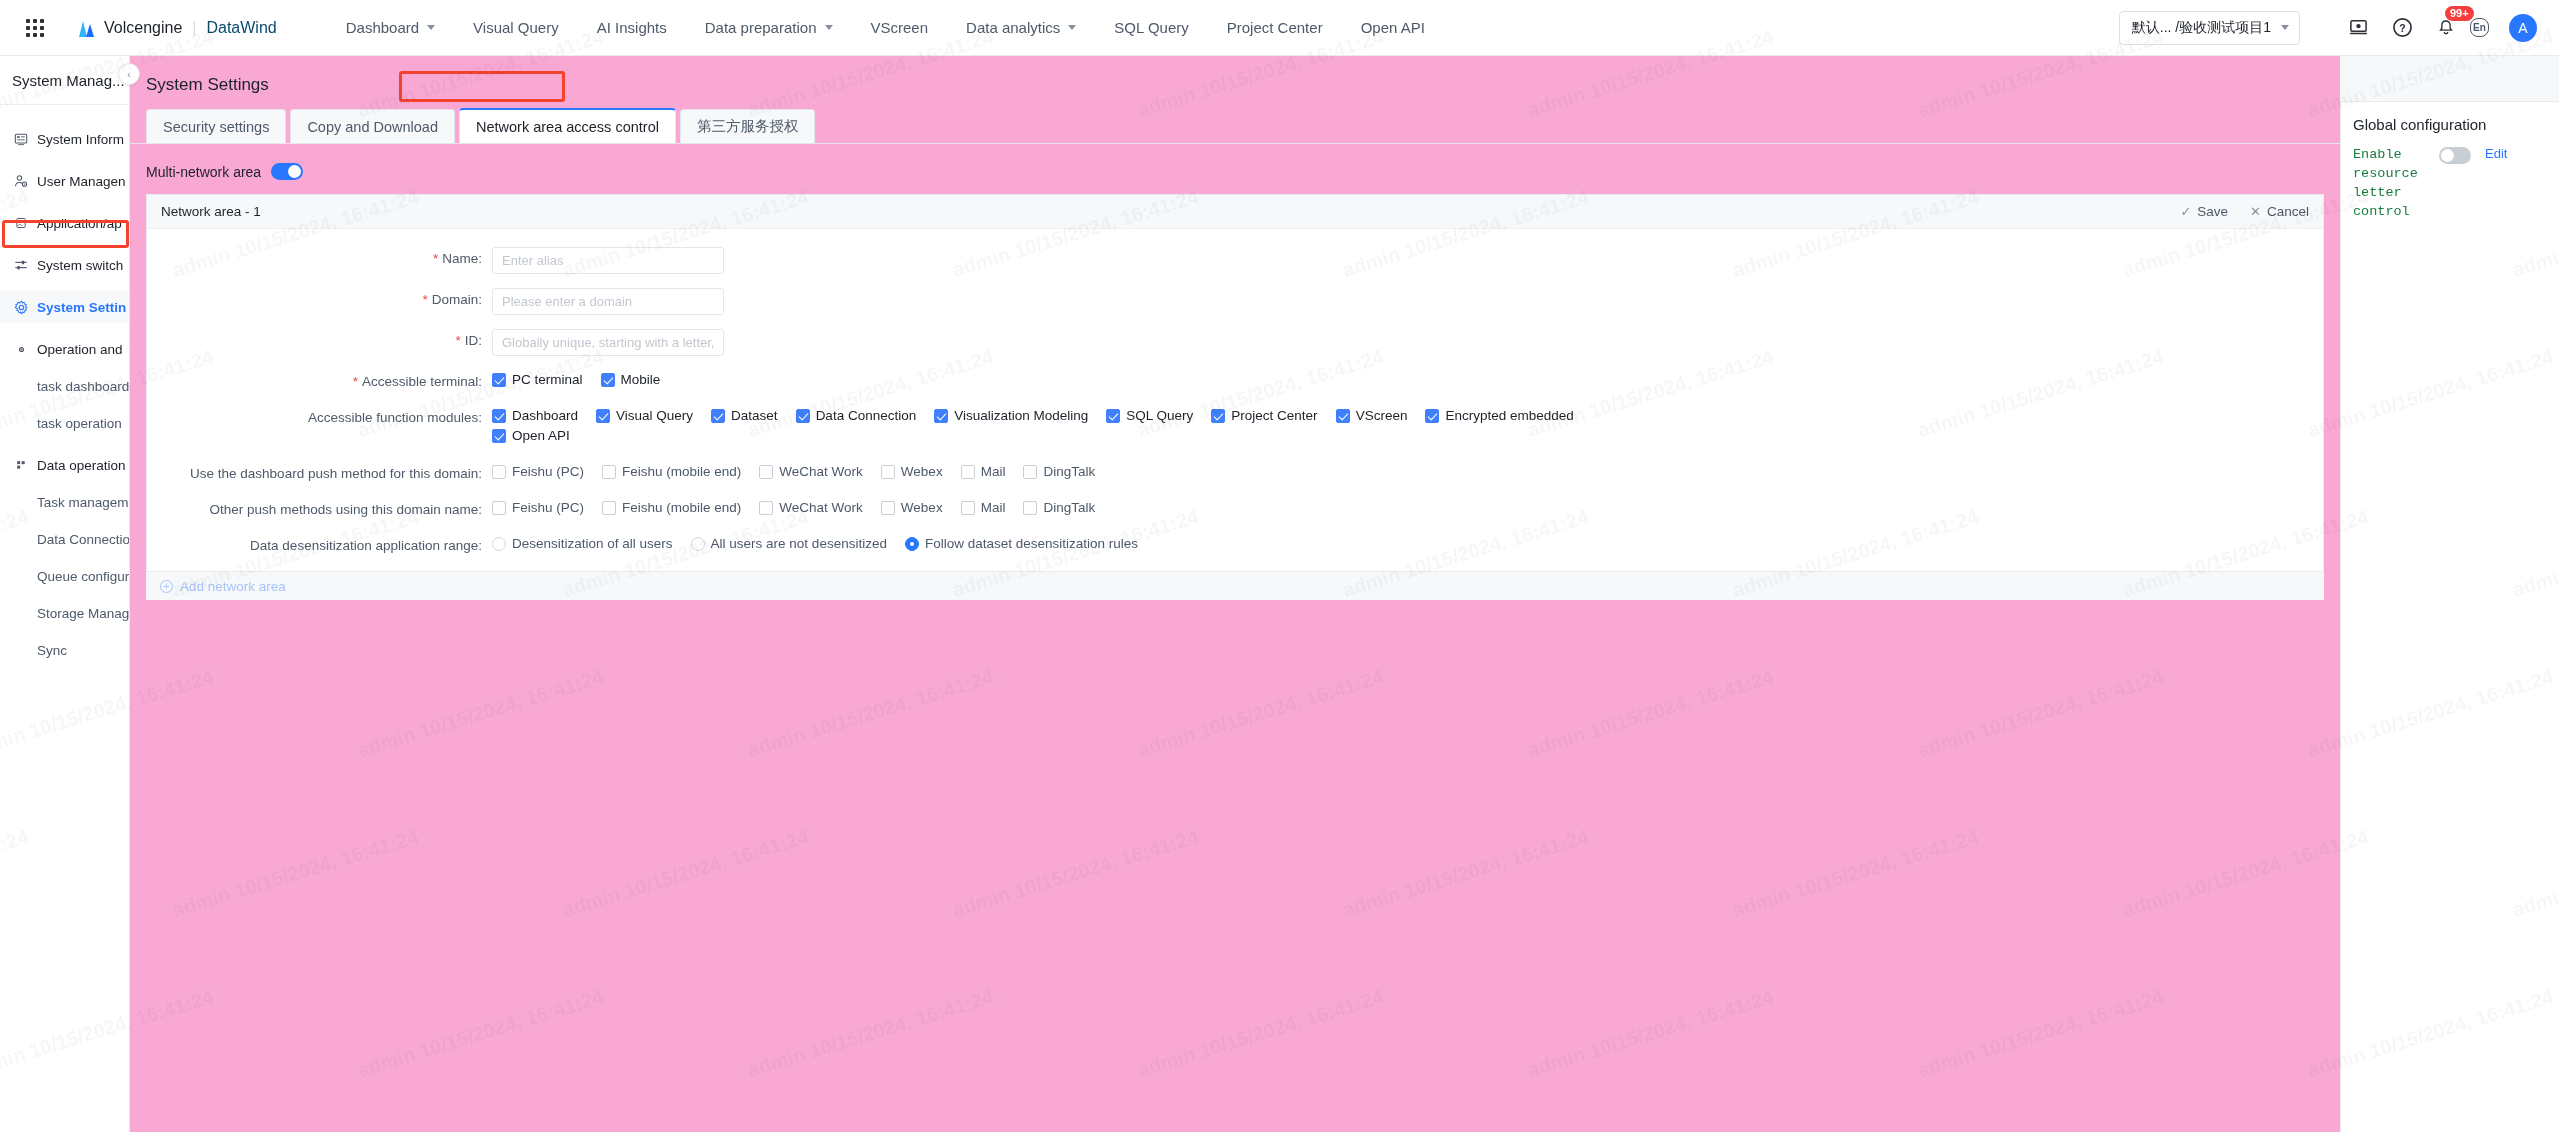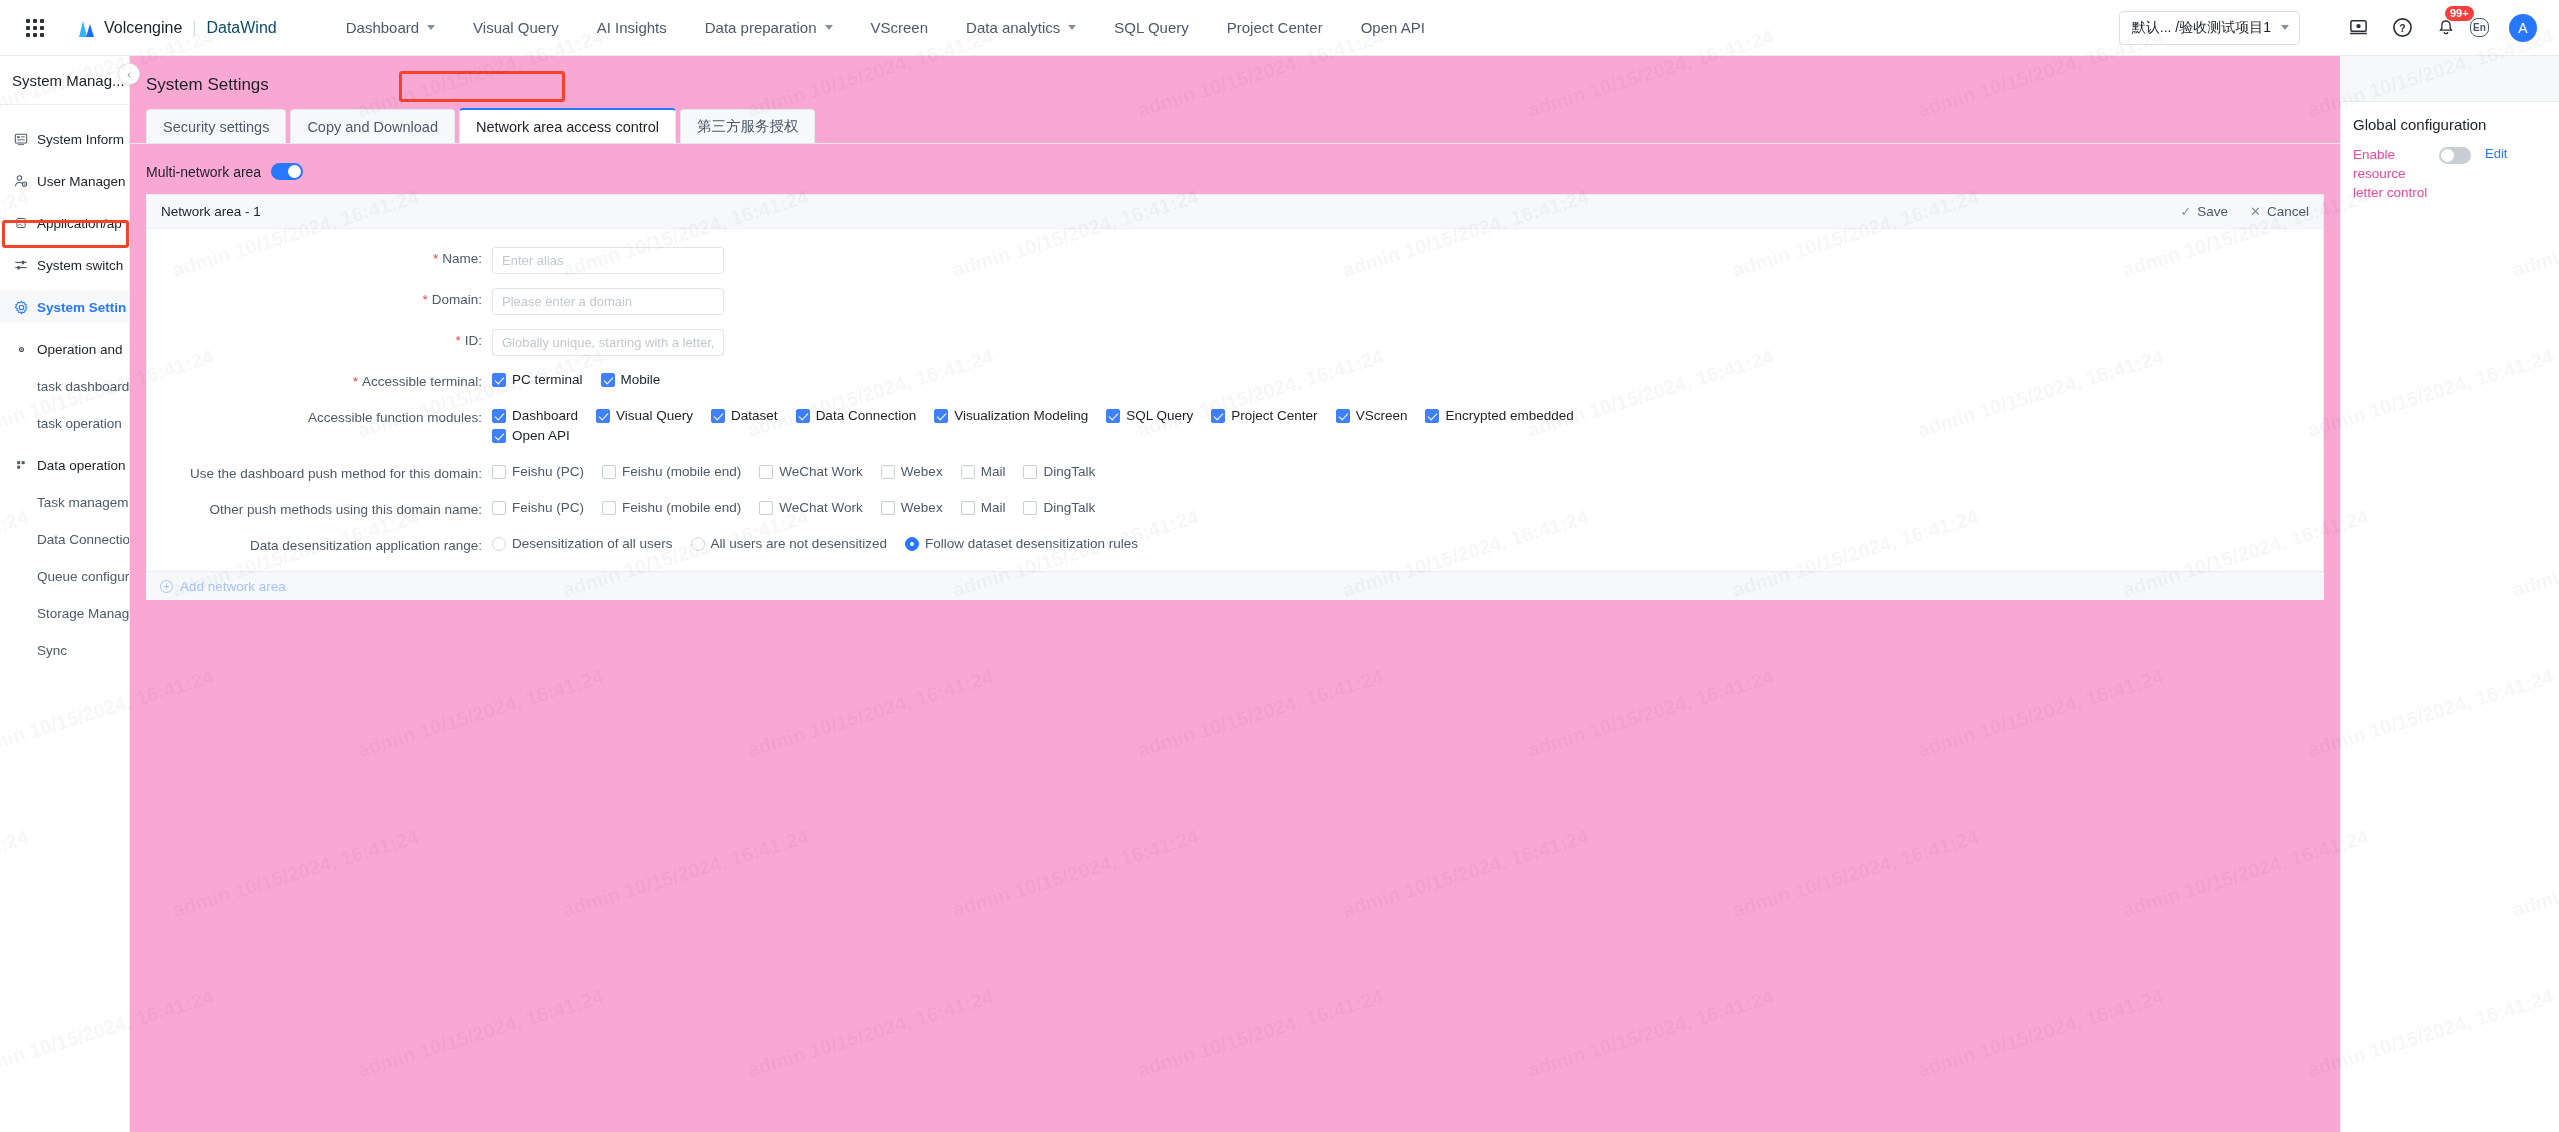--- a/index.html
+++ b/index.html
@@ -303,21 +303,21 @@
   
   #rightpanel {
     position: absolute; left: 2340px; top: 102px;
     width: 219px; height: 1030px;
     background: #fff;
     border-left: 1px solid #e8eaed;
     padding: 14px 0 0 12px;
   }
   .gc-title { font-size: 15px; color: #1d2129; margin-bottom: 12px; }
   .gc-row { display: flex; align-items: flex-start; }
-  .gc-label { font-size: 13.5px; color: #ec4899; width: 80px; line-height: 19px; }
+  .gc-label { font-size: 13.5px; color: #15803d; width: 80px; line-height: 19px; font-family: Liberation Mono, monospace; }
   .gc-sw { margin-left: 6px; margin-top: 2px; }
   .gc-edit { font-size: 13px; color: #2878ff; margin-left: 14px; cursor: pointer; margin-top: 1px; text-align: center; }
 
   #topstrip {
     position: absolute; left: 2340px; top: 56px;
     width: 219px; height: 46px;
     background: #f7f8fa;
     border-bottom: 1px solid #e8eaed;
   }
 </style>

